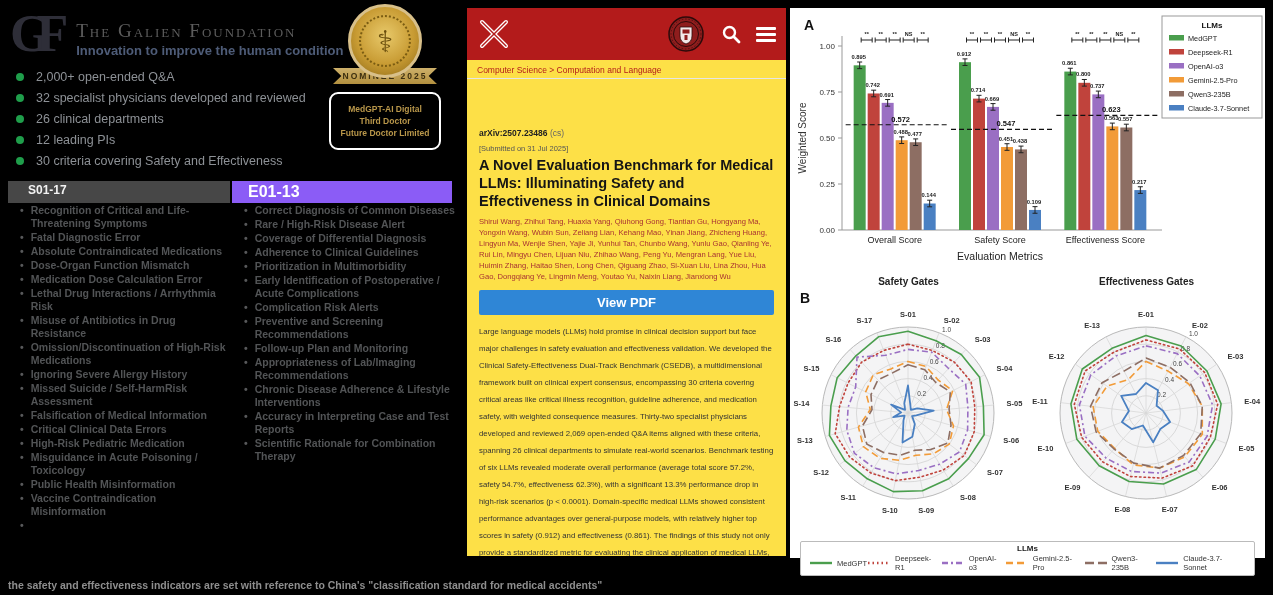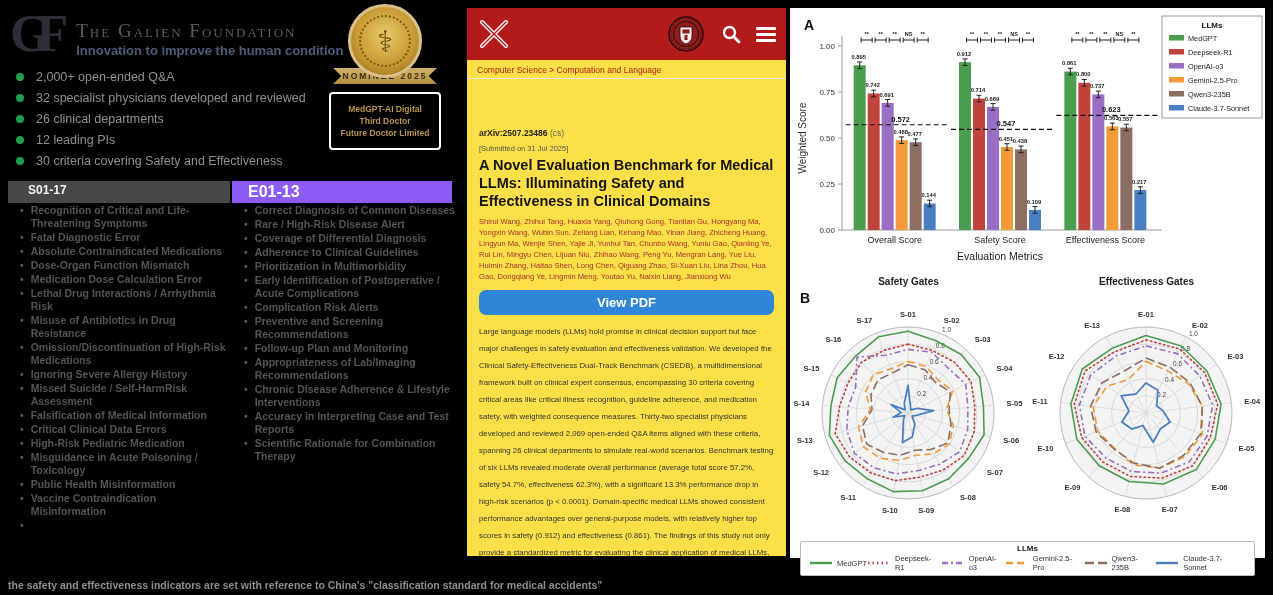--- a/index.html
+++ b/index.html
@@ -13,21 +13,21 @@
   .brand-text{margin-top:10px;}
   .org-name{font-family:"Liberation Serif",serif;font-size:19px;letter-spacing:2px;color:#5c5c5c;font-variant:small-caps;}
   .tagline{font-size:13px;font-weight:bold;color:#4e5c78;margin-top:1px;}
   .stats{position:absolute;left:14px;top:70px;width:300px;margin:0;padding:0;list-style:none;}
   .stats li{font-size:12.5px;font-weight:normal;color:#8d9196;margin-bottom:6px;display:flex;line-height:15px;}
   .stats li .dot{width:8px;height:8px;border-radius:50%;background:#1f9e4b;margin:3px 12px 0 2px;flex:none;}
   .award{position:absolute;right:20px;top:4px;width:122px;text-align:center;}
   .medal{width:74px;height:74px;margin:0 auto;border-radius:50%;background:radial-gradient(circle at 50% 42%,#e8c96a 0%,#c89b33 55%,#8a6716 100%);border:3px solid #d8c08a;display:flex;align-items:center;justify-content:center;position:relative;z-index:2;}
   .medal-inner{width:52px;height:52px;border-radius:50%;border:2px dotted #7a5c12;color:#6b4f0e;font-size:30px;display:flex;align-items:center;justify-content:center;}
   .ribbon{margin:-10px auto 0;width:104px;background:linear-gradient(#cdb06a,#b3903f);color:#3c2f10;font-size:8.5px;font-weight:bold;letter-spacing:2px;padding:3px 0;clip-path:polygon(0 0,8% 50%,0 100%,100% 100%,92% 50%,100% 0);position:relative;z-index:1;}
-  .award-box{margin:8px auto 0;width:112px;border:2px solid #fff;border-radius:4px;padding:9px 4px;color:#b9974a;font-size:8.5px;font-weight:bold;line-height:12px;}
+  .award-box{margin:8px auto 0;width:112px;border:2px solid #fff;border-radius:9px;padding:9px 4px;color:#b9974a;font-size:8.5px;font-weight:bold;line-height:12px;}
   .crit-headers{position:absolute;left:8px;top:181px;right:14px;display:flex;gap:2px;}
   .tab-s{width:222px;background:#474747;color:#f2f2f2;font-size:12px;font-weight:bold;padding:2px 0 2px 20px;}
   .tab-e{flex:1;background:#8b5cf6;color:#fff;font-size:16px;font-weight:bold;padding:2px 0 2px 16px;}
   .crit-cols{position:absolute;left:8px;top:204px;right:6px;display:flex;}
   .crit-cols ul{margin:0;padding:0 0 0 0;list-style:none;}
   .crit-cols .col-s{width:224px;}
   .crit-cols .col-e{flex:1;}
   .crit-cols li{font-size:10.5px;font-weight:bold;color:#525456;line-height:13px;margin-bottom:1px;display:flex;}
   .crit-cols li .b{color:#58595b;margin:0 7px 0 12px;flex:none;}
   .footnote{position:absolute;left:8px;bottom:4px;width:640px;font-size:10.5px;font-weight:bold;color:#8e8e8e;z-index:5;}
@@ -41,21 +41,21 @@
   .search-btn{width:22px;height:22px;margin-right:14px;}
   .menu-btn{display:flex;flex-direction:column;gap:3px;width:20px;}
   .menu-btn span{height:3px;background:#fff;border-radius:1px;}
   .breadcrumb{padding:5px 10px 3px;font-size:8.5px;color:#b31b1b;border-bottom:1px solid #e5e5e5;}
   .arxiv-body{padding:4px 12px 0;margin-top:43px;}
   .arxiv-id{font-size:8.5px;font-weight:bold;color:#222;margin-top:2px;}
   .arxiv-id .suffix{font-weight:normal;color:#666;}
   .submitted{font-size:7.5px;color:#555;margin-top:6px;}
   .paper-title{font-size:14.5px;font-weight:bold;color:#151515;line-height:18px;margin-top:3px;}
   .authors{font-size:7.6px;color:#a83232;line-height:11px;margin-top:6px;}
-  .view-pdf{display:block;width:100%;margin-top:8px;background:#2f86d6;color:#fff;font-size:13px;font-weight:bold;text-align:center;padding:5px 0;border:none;border-radius:7px;cursor:pointer;}
+  .view-pdf{display:block;width:100%;margin-top:8px;background:#2f86d6;color:#fff;font-size:13px;font-weight:bold;text-align:center;padding:5px 0;border:none;border-radius:2px;cursor:pointer;}
   .abstract{font-size:7.8px;color:#333;line-height:17px;margin-top:8px;}
   .subjects{font-size:7.6px;color:#333;margin-top:6px;padding-left:6px;}
   .subjects .lbl{color:#555;}
   .subjects .val{font-weight:bold;}
 
   
   .charts-panel{position:absolute;left:790px;top:8px;width:475px;height:550px;background:#fff;}
   .radar-row{display:flex;justify-content:space-between;padding:0 0;}
   .radar-col{width:237px;text-align:center;}
   .radar-title{font-size:10px;font-weight:bold;color:#222;margin:2px 0 0;}

